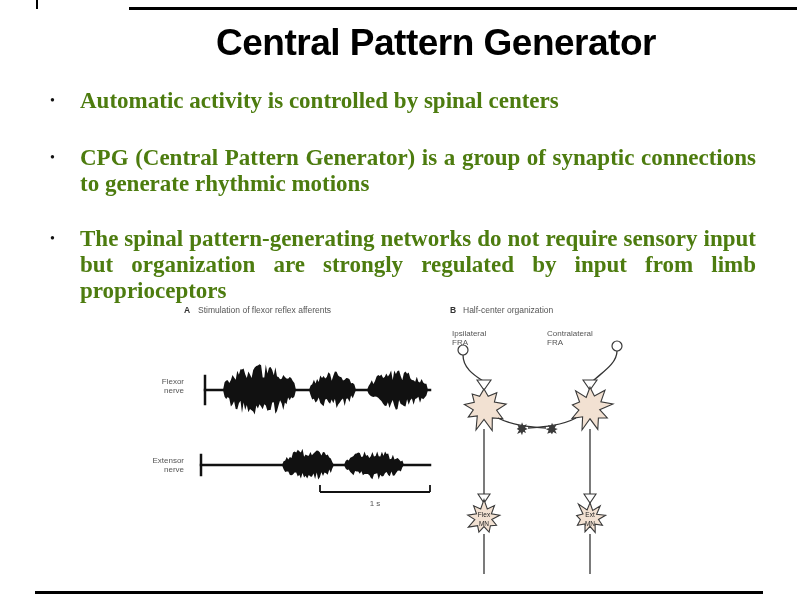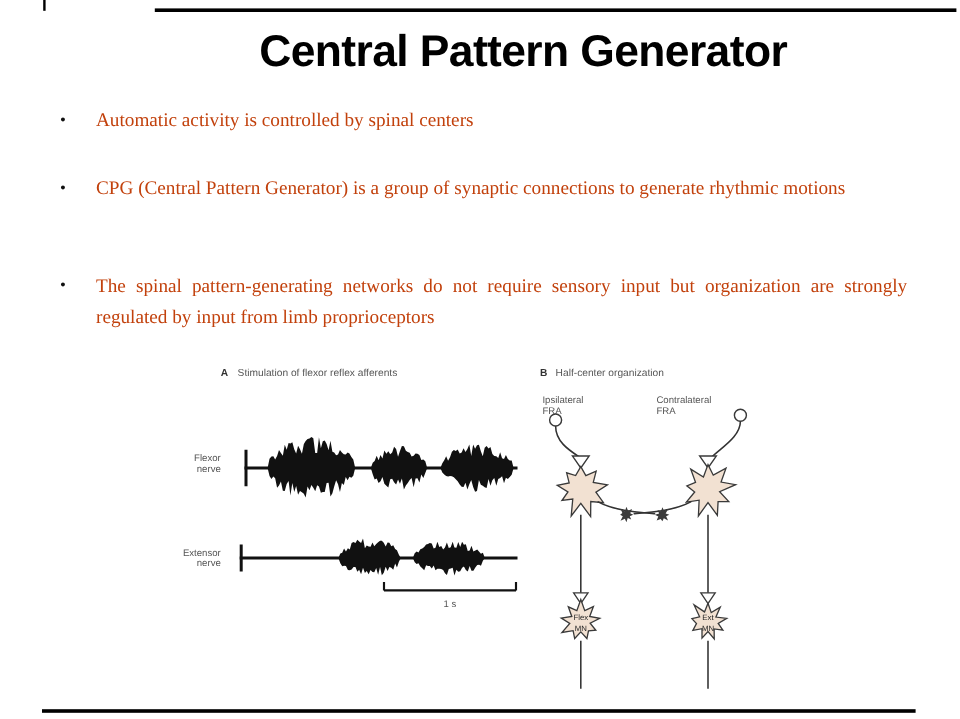--- a/index.html
+++ b/index.html
@@ -13,21 +13,21 @@
 
   .slide-title{
     position:absolute;left:0;top:22px;width:800px;margin:0;
     text-align:center;font-family:"Liberation Sans", sans-serif;
     font-weight:bold;font-size:37px;color:#000;letter-spacing:-0.5px;padding-left:36px;
   }
 
   .bullet{position:absolute;left:44px;width:716px;display:flex;align-items:flex-start;}
   .bullet .marker{width:30px;flex:0 0 30px;font-size:14px;color:#111;line-height:26px;text-align:left;padding-left:6px;}
   .bullet .bullet-text{
-    font-size:16px;line-height:26px;color:#c2410c;text-align:justify;width:676px;
+    font-size:23px;line-height:26px;color:#4d7c0f;text-align:justify;width:676px;font-weight:bold;
   }
   .bullet-1{top:88px;}
   .bullet-2{top:145px;}
   .bullet-3{top:226px;}
 
   .figure{position:absolute;left:128px;top:296px;width:520px;height:300px;}
 
   
   .fig-head-label{font:bold 8.5px "Liberation Sans", sans-serif;fill:#333;}
   .fig-head{font:8.5px "Liberation Sans", sans-serif;fill:#555;}

